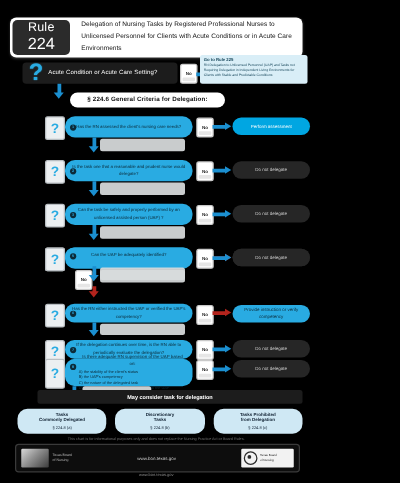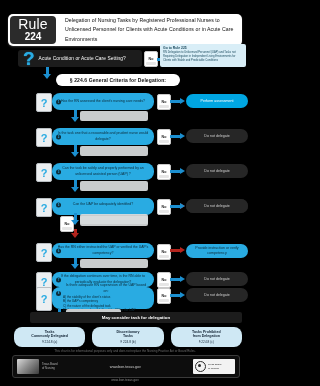--- a/index.html
+++ b/index.html
@@ -18,22 +18,22 @@
     background:#ffffff;border-radius:5px;
     display:flex;align-items:stretch;
     box-shadow:0 1px 2px rgba(255,255,255,.2);
   }
   .rule-badge{
     width:46px;margin:2px;border-radius:4px;
     background:#2b2b2b;color:#fff;
     display:flex;flex-direction:column;align-items:center;justify-content:center;
     line-height:1.05;
   }
-  .rule-badge .r1{font-size:14px;letter-spacing:.2px;}
-  .rule-badge .r2{font-size:10px;font-weight:bold;}
+  .rule-badge .r1{font-size:10px;letter-spacing:.2px;}
+  .rule-badge .r2{font-size:13px;font-weight:normal;}
   .header-title{
     flex:1;display:flex;align-items:center;
     padding:2px 6px 2px 7px;
     color:#111;font-size:5.2px;line-height:1.75;letter-spacing:.05px;
   }
 
   
   .entry{
     position:absolute;left:18px;top:50px;width:124px;height:17px;
     background:#1c1c1c;border-radius:3px;

